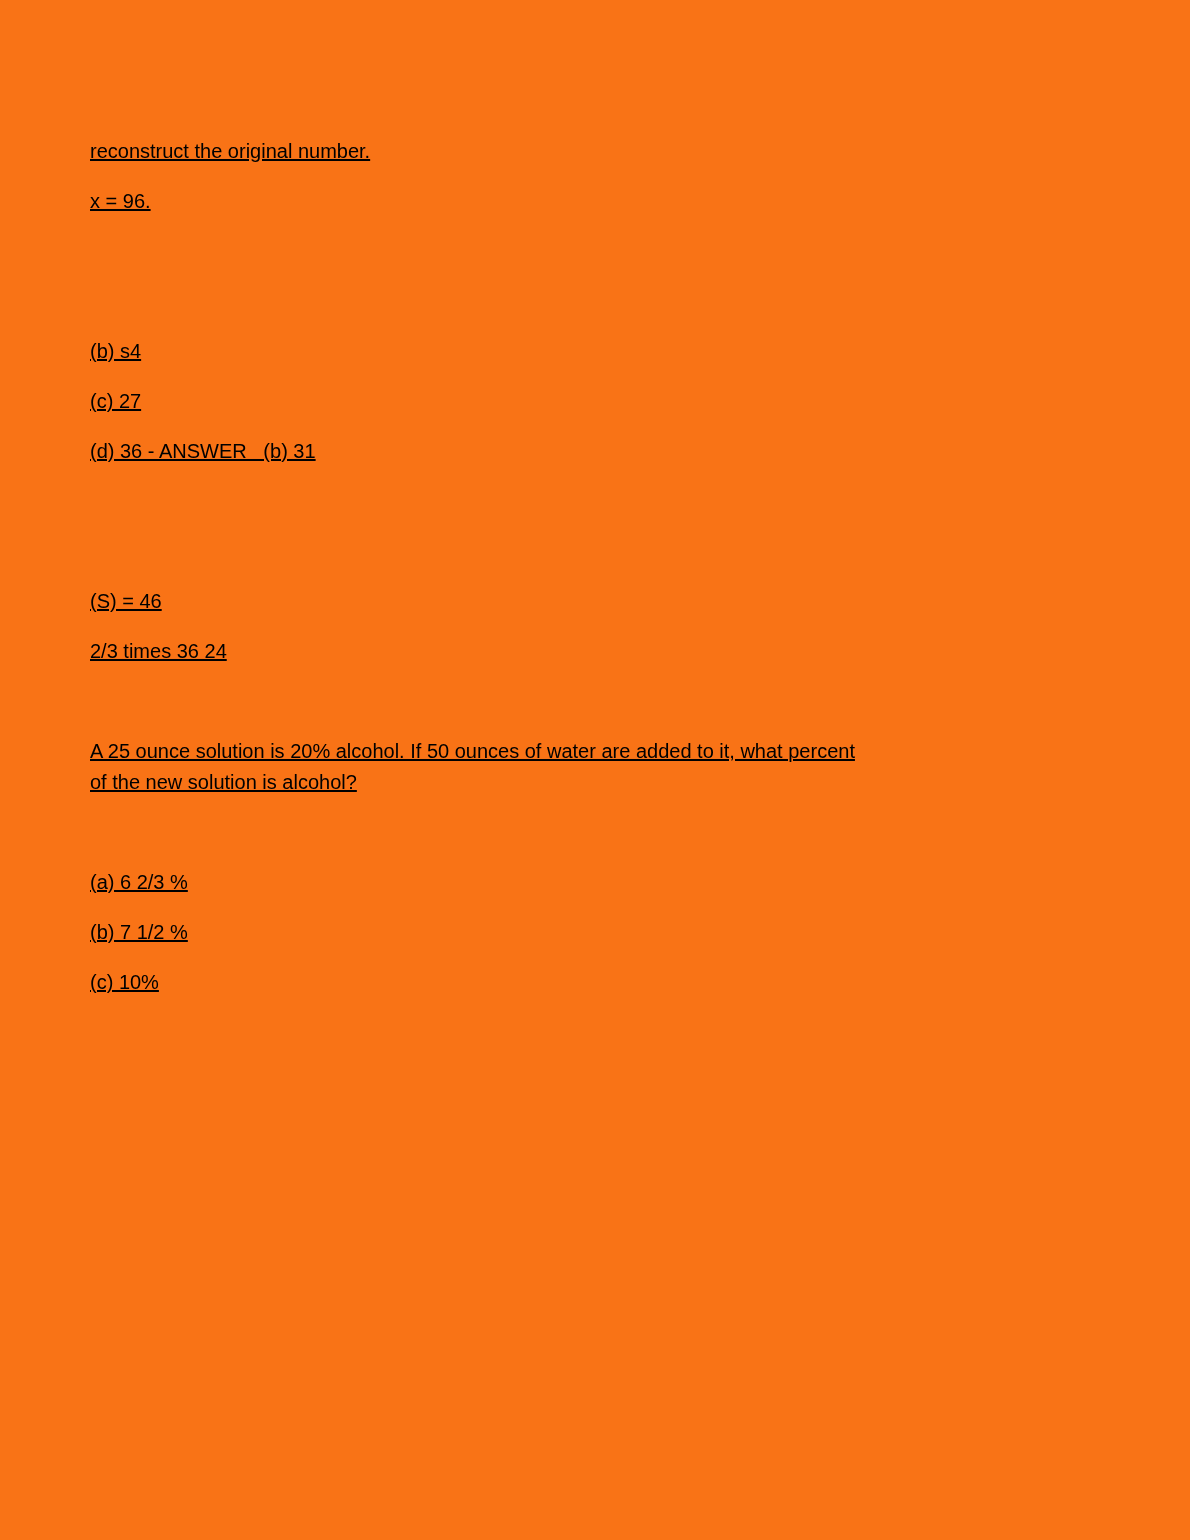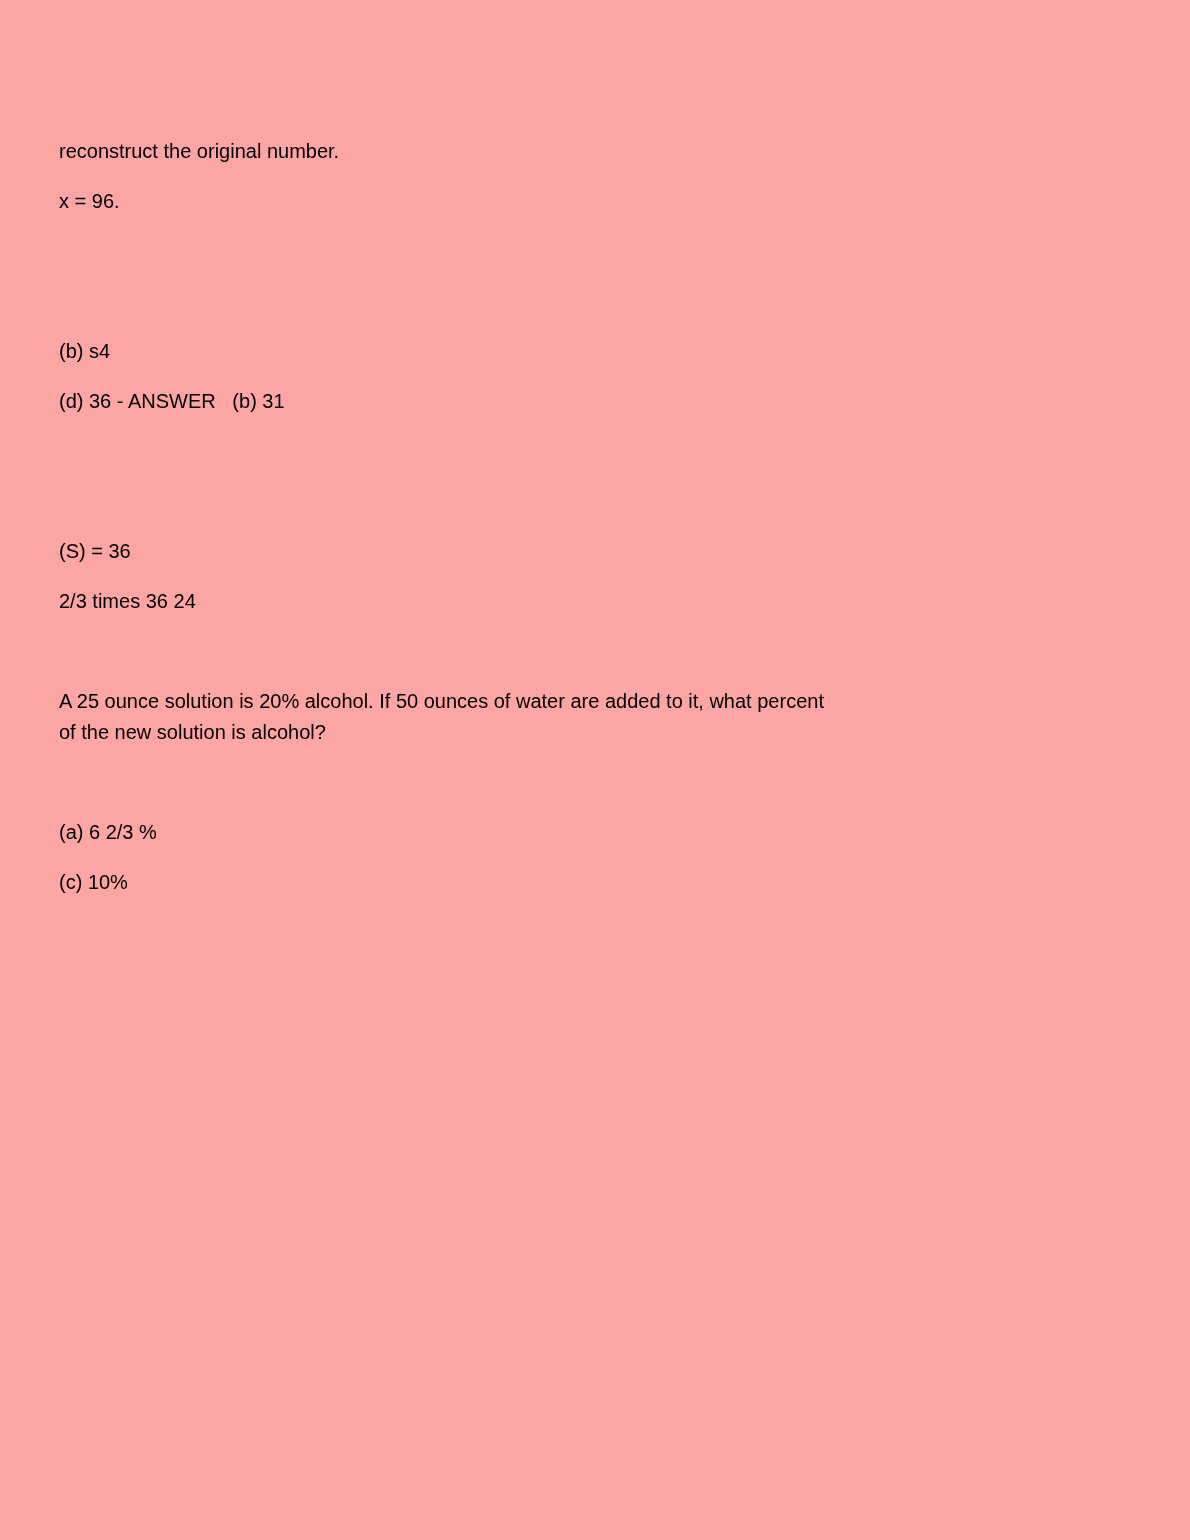--- a/index.html
+++ b/index.html
@@ -10,22 +10,23 @@
   }
   body {
     width: 1190px;
     height: 1540px;
     overflow: hidden;
     font-family: "Liberation Sans", "DejaVu Sans", sans-serif;
   }
   .page {
     width: 1190px;
     height: 1540px;
-    background: #fca5a5;
-    padding: 136px 70px 0 59px;
+    background: #f97316;
+    padding: 136px 70px 0 90px;
+    text-decoration: underline;
   }
   .doc-block {
     margin: 0 0 19px 0;
     font-size: 20px;
     line-height: 31px;
     color: #000000;
     white-space: pre-wrap;
     max-width: 982px;
   }
   .doc-spacer {
@@ -36,25 +37,27 @@
 </head>
 <body>
 
 <div class="page">
   <div id="doc-content">
       <p class="doc-block">reconstruct the original number.</p>
       <p class="doc-block">x = 96.</p>
       <div class="doc-spacer"></div>
       <div class="doc-spacer"></div>
       <p class="doc-block">(b) s4</p>
+      <p class="doc-block">(c) 27</p>
       <p class="doc-block">(d) 36 - ANSWER   (b) 31</p>
       <div class="doc-spacer"></div>
       <div class="doc-spacer"></div>
-      <p class="doc-block">(S) = 36</p>
+      <p class="doc-block">(S) = 46</p>
       <p class="doc-block">2/3 times 36 24</p>
       <div class="doc-spacer"></div>
       <p class="doc-block">A 25 ounce solution is 20% alcohol. If 50 ounces of water are added to it, what percent
 of the new solution is alcohol?</p>
       <div class="doc-spacer"></div>
       <p class="doc-block">(a) 6 2/3 %</p>
+      <p class="doc-block">(b) 7 1/2 %</p>
       <p class="doc-block">(c) 10%</p>
     </div>
 </div>
 
 </body></html>

